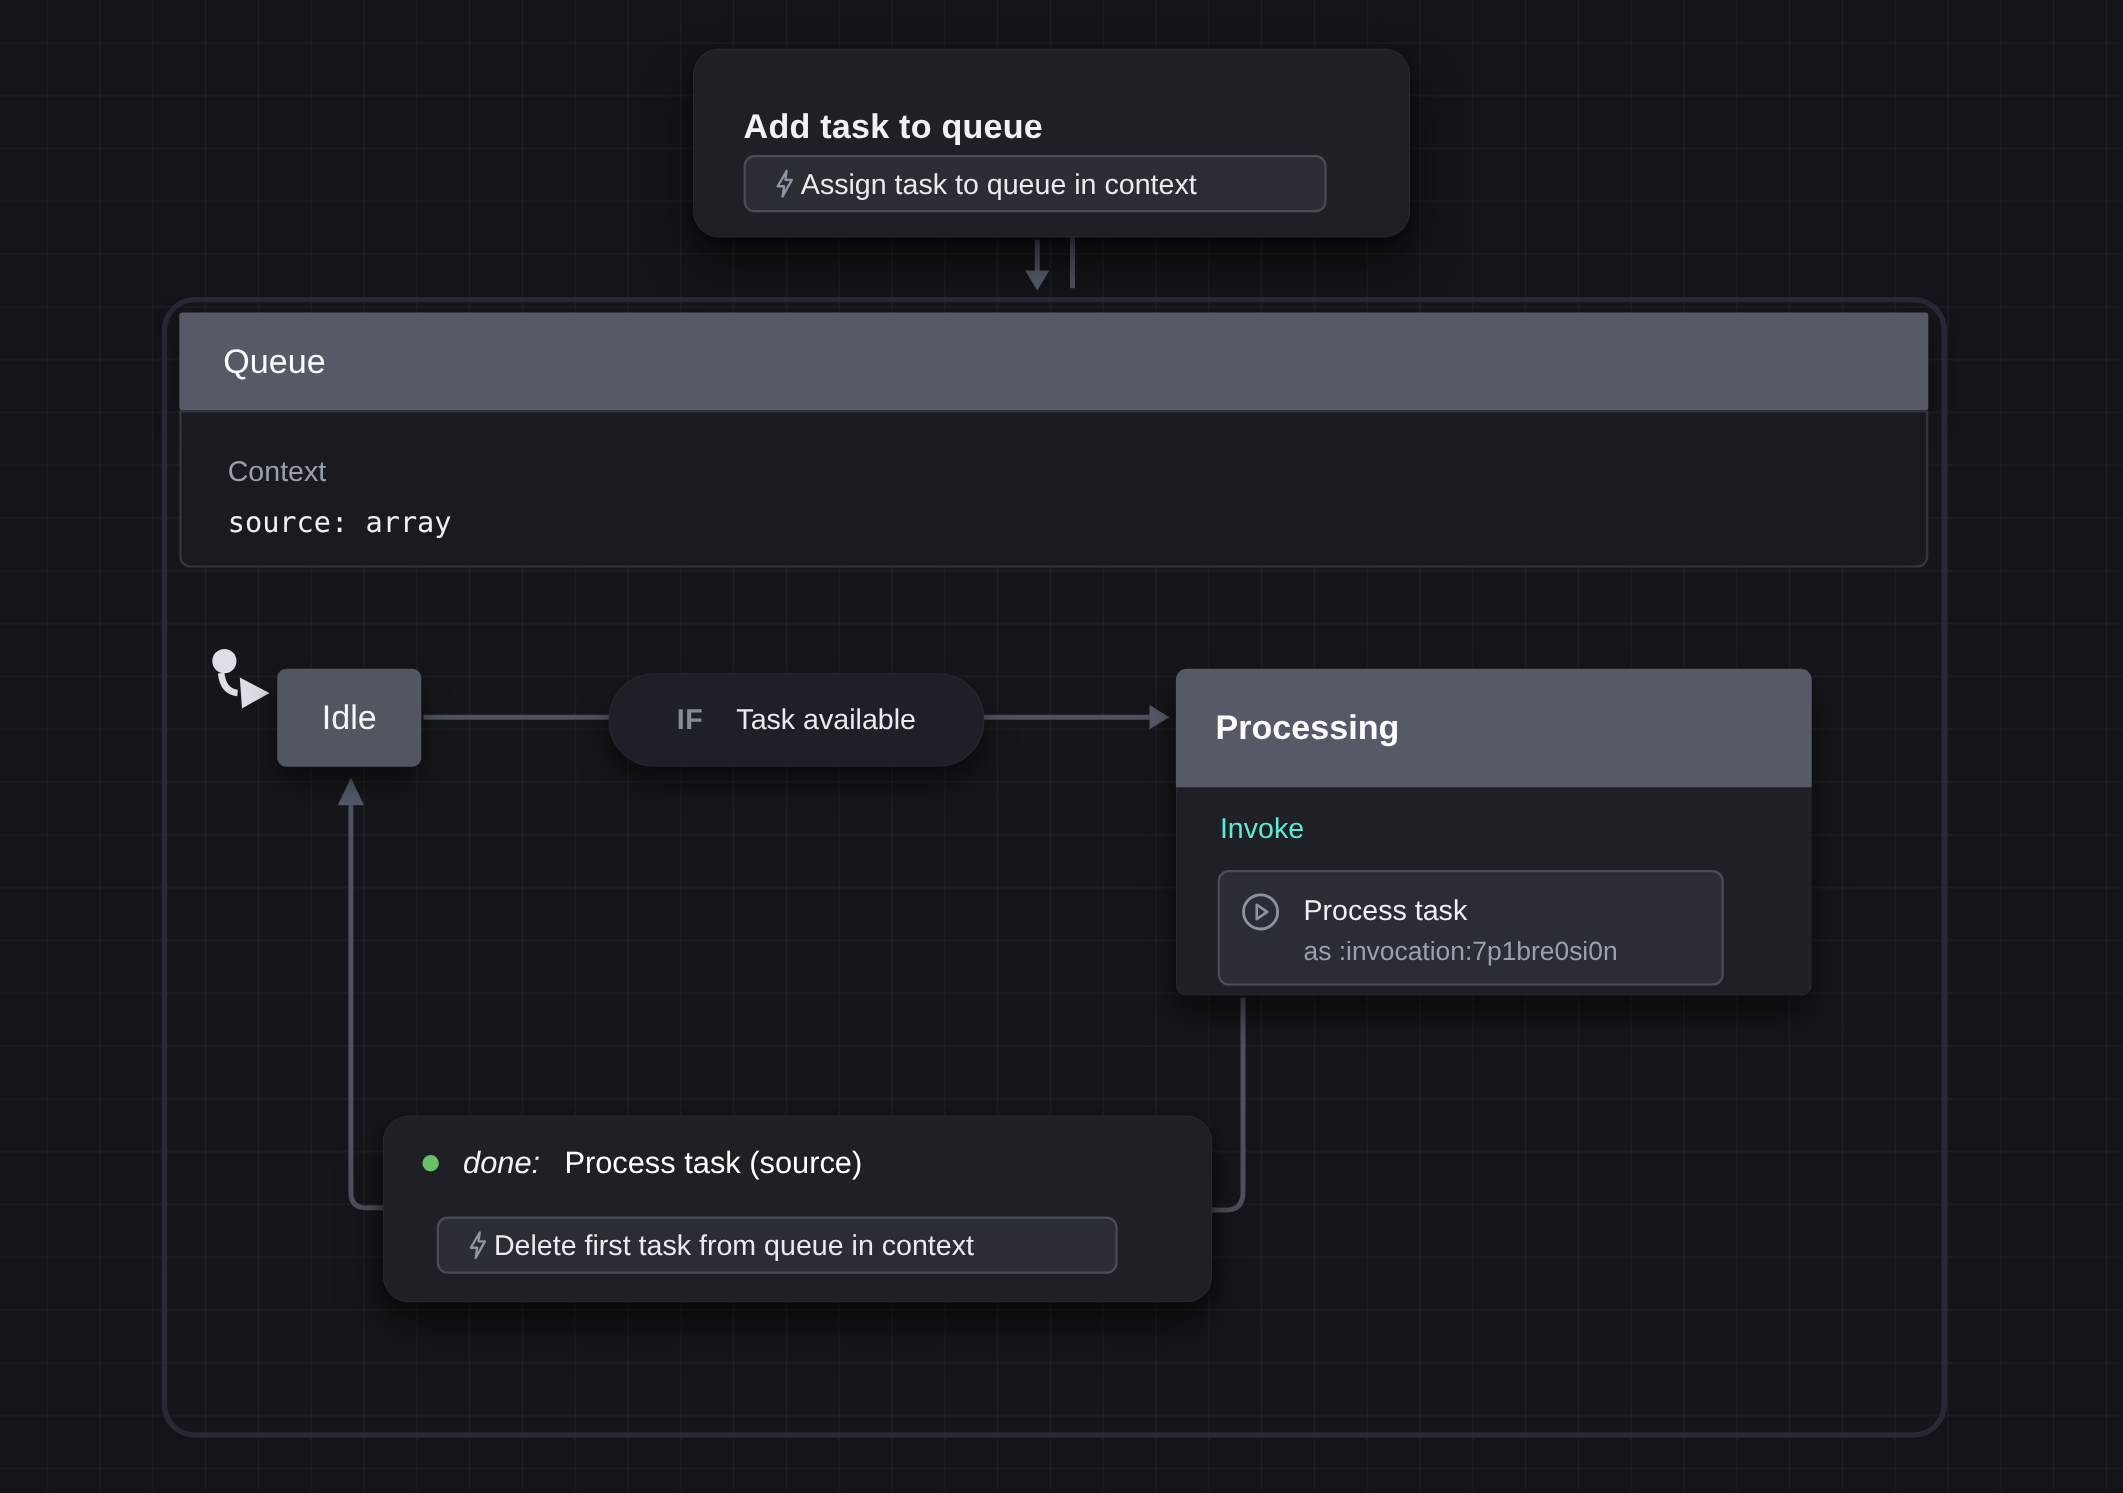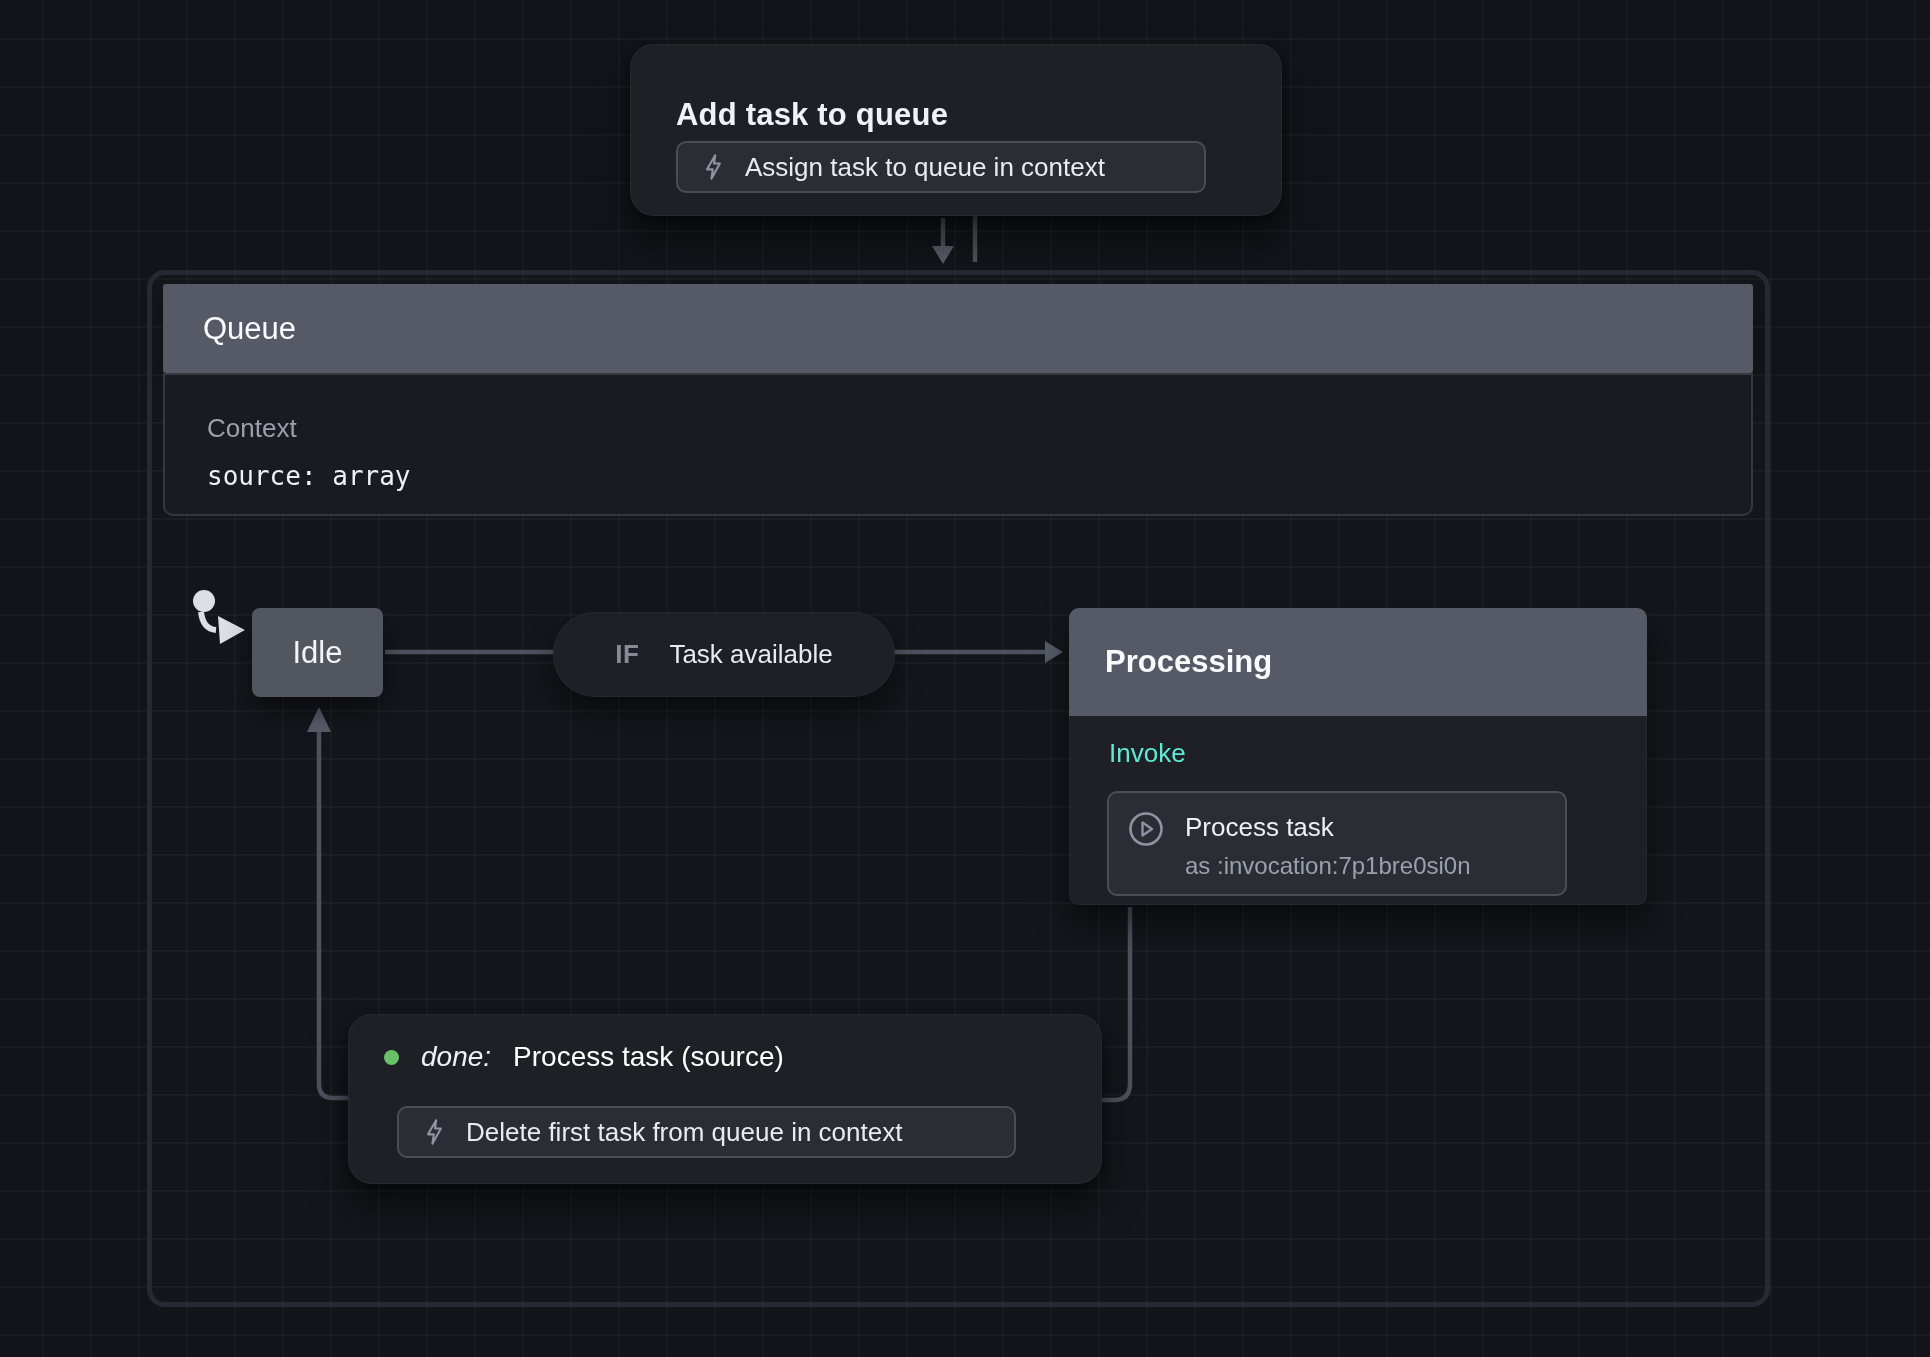--- a/index.html
+++ b/index.html
@@ -18,30 +18,30 @@
   
   .event-node{
     background:#1e2026;
     border:1px solid rgba(255,255,255,0.045);
     border-radius:24px;
     box-shadow:0 22px 38px rgba(0,0,0,0.5), 0 4px 10px rgba(0,0,0,0.35);
     text-align:right;
   }
   .event-title{font-size:31px;font-weight:700;color:#f1f2f5;letter-spacing:.2px;}
   .action-chip{
-    display:flex;align-items:center;gap:17px;
+    display:flex;align-items:center;gap:0;
     background:#2b2d34;border:2px solid #4a4d57;border-radius:10px;
     height:52px;padding:0 22px;box-sizing:border-box;
     font-size:26px;color:#e9ebee;white-space:nowrap;
   }
   
   .machine{
     background:rgba(255,255,255,0.012);
     border:5px solid #272934;
-    border-radius:18px;
+    border-radius:30px;
     box-sizing:border-box;
   }
   .machine-header{
     background:#565a66;border-radius:3px;
     display:flex;align-items:center;
     box-shadow:0 10px 22px rgba(0,0,0,0.35);
   }
   .machine-title{font-size:31px;font-weight:500;color:#fafbfd;padding-left:40px;}
   .context-panel{
     background:#191b21;border:2px solid #343740;border-radius:0 0 10px 10px;

